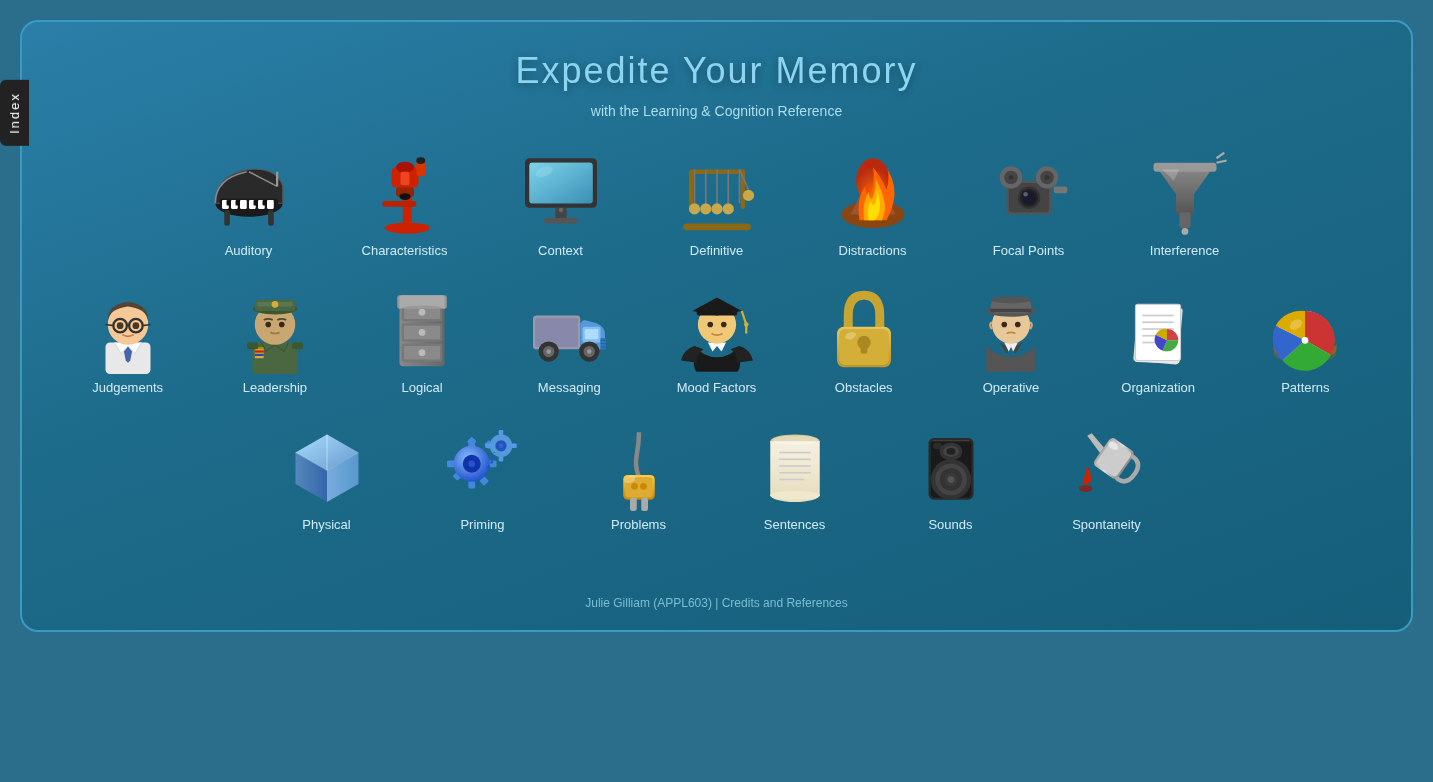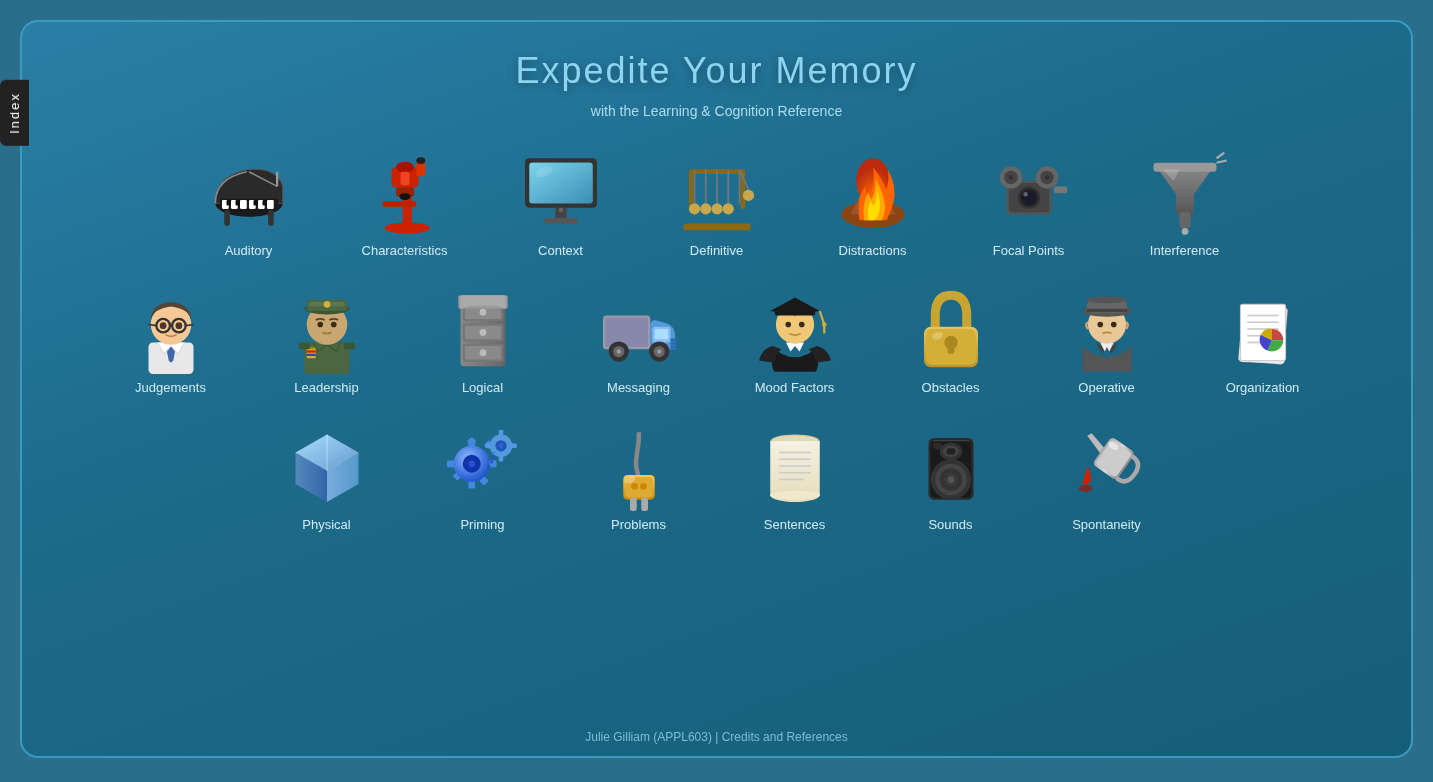--- a/index.html
+++ b/index.html
@@ -5,21 +5,21 @@
     * { margin: 0; padding: 0; box-sizing: border-box; }
     body {
       width: 1433px;
       height: 782px;
       background: #2a6e8c;
       font-family: 'Segoe UI', Arial, sans-serif;
       overflow: hidden;
     }
     .outer {
       width: 1393px;
-      height: 738px;
+      height: 612px;
       margin: 20px auto;
       background: linear-gradient(160deg, #2a7fa8 0%, #1d6b8a 40%, #155e7a 100%);
       border-radius: 18px;
       border: 2px solid #3a9abf;
       position: relative;
       display: flex;
       flex-direction: column;
       align-items: center;
     }
     
@@ -88,21 +88,21 @@
     }
     .label {
       margin-top: 6px;
       font-size: 13px;
       color: #d0eaf5;
       text-align: center;
       font-weight: 400;
     }
     .footer {
       position: absolute;
-      bottom: 12px;
+      bottom: 20px;
       font-size: 12px;
       color: #7bbdd4;
     }
 
   </style>
 </head>
 <body>
 
 <div class="index-tab">
   <span>Index</span>
@@ -513,20 +513,45 @@
       <path d="M48 50 L48 40 A10 10 0 0 1 58 50 Z" fill="#cc4444"></path>
       <path d="M48 50 L58 50 A10 10 0 0 1 44 59 Z" fill="#44aa44"></path>
       <path d="M48 50 L44 59 A10 10 0 0 1 38 45 Z" fill="#4444cc"></path>
       <path d="M48 50 L38 45 A10 10 0 0 1 48 40 Z" fill="#ccaa00"></path>
 
       <rect x="20" y="18" width="40" height="50" rx="2" fill="none" stroke="#ccc" stroke-width="1"></rect>
     </svg>
           </div>
           <div class="label">Organization</div>
         </div>
+        <div class="item">
+          <div class="icon-wrap">
+            <svg viewBox="0 0 80 80" xmlns="http://www.w3.org/2000/svg">
+
+      <ellipse cx="40" cy="62" rx="28" ry="8" fill="#8B6914" opacity="0.4"></ellipse>
+
+      <path d="M12 52 L12 58 Q12 66 40 66 Q68 66 68 58 L68 52 Q68 60 40 60 Q12 60 12 52 Z" fill="#8B6914"></path>
+
+      <circle cx="40" cy="50" r="26" fill="#ddd"></circle>
+
+      <path d="M40 50 L40 24 A26 26 0 0 1 63 63 Z" fill="#cc3333"></path>
+
+      <path d="M40 50 L63 63 A26 26 0 0 1 20 68 Z" fill="#33aa33"></path>
+
+      <path d="M40 50 L20 68 A26 26 0 0 1 14 37 Z" fill="#3366cc"></path>
+
+      <path d="M40 50 L14 37 A26 26 0 0 1 40 24 Z" fill="#ddaa00"></path>
+
+      <circle cx="40" cy="50" r="3" fill="white"></circle>
+
+      <ellipse cx="32" cy="36" rx="6" ry="4" fill="rgba(255,255,255,0.25)" transform="rotate(-30,32,36)"></ellipse>
+    </svg>
+          </div>
+          <div class="label">Patterns</div>
+        </div>
       </div>
       <div class="row">
         <div class="item">
           <div class="icon-wrap">
             <svg viewBox="0 0 80 80" xmlns="http://www.w3.org/2000/svg">
       <defs>
         <linearGradient id="cubetop" x1="0" y1="0" x2="1" y2="1">
           <stop offset="0%" stop-color="#aaddff"></stop>
           <stop offset="100%" stop-color="#6699cc"></stop>
         </linearGradient>

